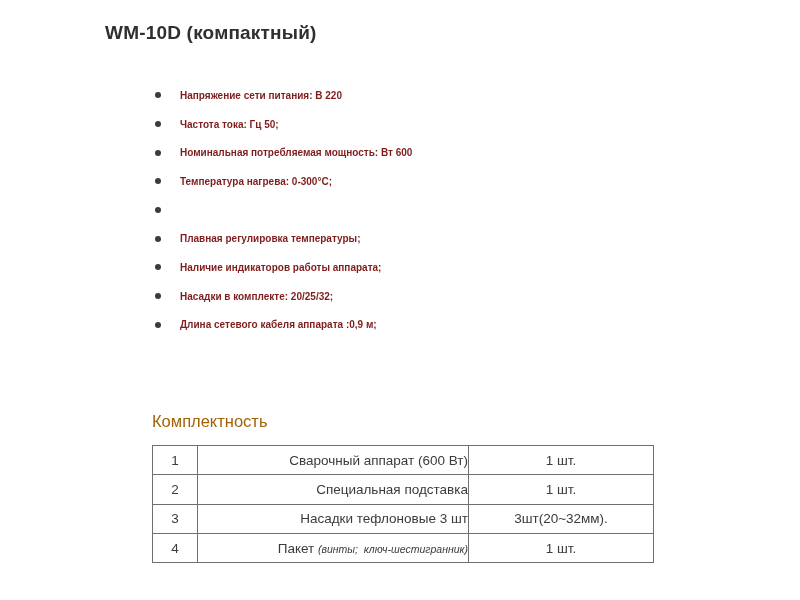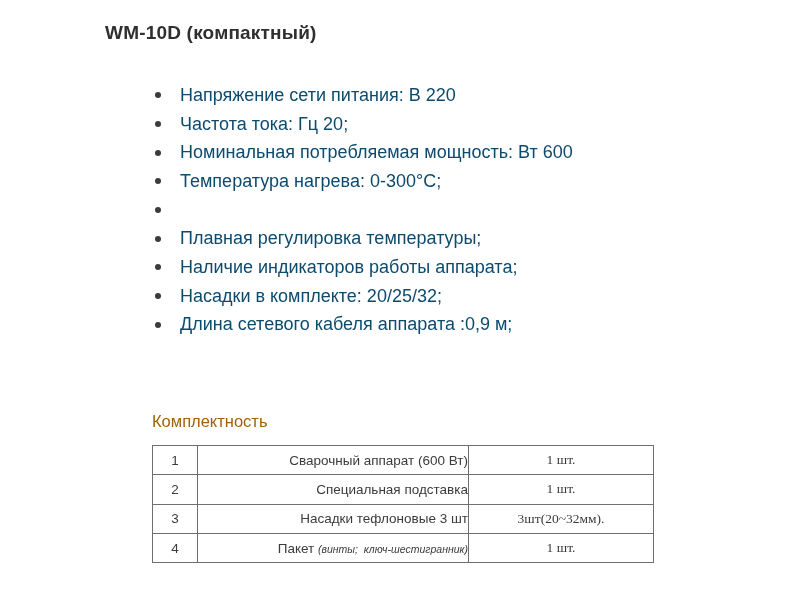--- a/index.html
+++ b/index.html
@@ -23,22 +23,23 @@
 
   .spec-list {
     position: absolute;
     left: 155px; top: 81px;
     list-style: none;
   }
   .spec-item {
     display: flex;
     align-items: center;
     height: 28.7px;
-    font-size: 18px;
-    color: #0c4a6e;
+    font-size: 10px;
+    color: #7f1d1d;
+    font-weight: bold;
   }
   .bullet {
     display: inline-block;
     width: 6px; height: 6px;
     border-radius: 50%;
     background: #3b3b3b;
     margin-right: 19px;
     flex: 0 0 auto;
   }
 
@@ -61,42 +62,42 @@
     height: 29.3px;
     font-size: 13.5px;
     color: #3b3b3b;
     vertical-align: middle;
   }
   .package-table col.c-num  { width: 45px; }
   .package-table col.c-name { width: 271px; }
   .package-table col.c-qty  { width: 185px; }
   td.cell-num { text-align: center; }
   td.cell-name { text-align: right; padding-left: 20px; }
-  td.cell-qty { text-align: center; font-family: Liberation Serif, serif; }
+  td.cell-qty { text-align: center; }
   .name-note {
     font-size: 10.5px;
     white-space: pre-wrap;
     font-style: italic;
   }
 </style>
 </head>
 <body>
 
 <div class="page">
 
   <div class="title">WM-10D (компактный)</div>
 
   <ul class="spec-list">
     <li class="spec-item">
       <span class="bullet"></span>
       <span>Напряжение сети питания: В 220</span>
     </li>
     <li class="spec-item">
       <span class="bullet"></span>
-      <span>Частота тока: Гц 20;</span>
+      <span>Частота тока: Гц 50;</span>
     </li>
     <li class="spec-item">
       <span class="bullet"></span>
       <span>Номинальная потребляемая мощность: Вт 600</span>
     </li>
     <li class="spec-item">
       <span class="bullet"></span>
       <span>Температура нагрева: 0-300°С;</span>
     </li>
     <li class="spec-item">

